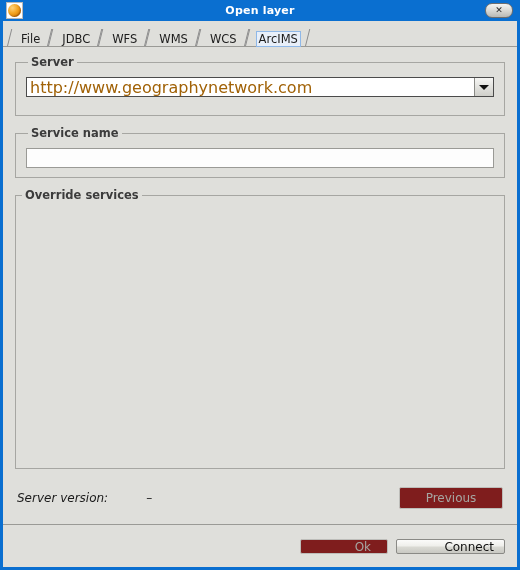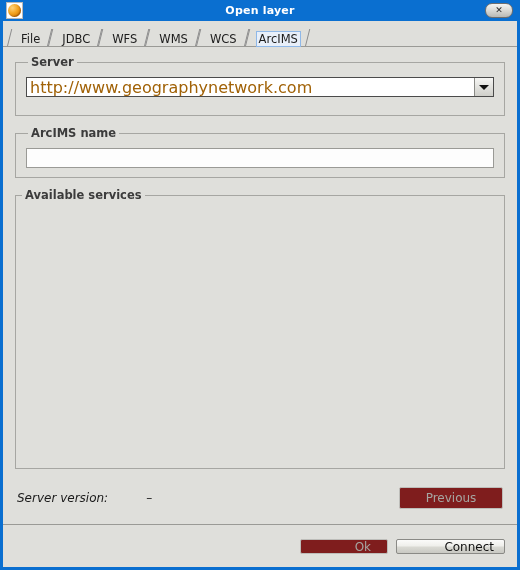--- a/index.html
+++ b/index.html
@@ -338,26 +338,26 @@
         <div class="combo-arrow">
           <span class="tri"></span>
         </div>
       </div>
 
       <div class="row-under">
       </div>
     </fieldset>
 
     <fieldset class="group">
-      <legend>ArcIMS name</legend>
+      <legend>Service name</legend>
       <div class="textfield" title=""></div>
     </fieldset>
 
     <fieldset class="group services">
-      <legend>Available services</legend>
+      <legend>Override services</legend>
       <div class="services-list"></div>
     </fieldset>
 
     <div class="status-row">
       <span class="status-label">Server version:</span>
       <span class="status-value">–</span>
       <div class="nav-buttons">
         <button class="btn disabled">Previous</button>
       </div>
     </div>

